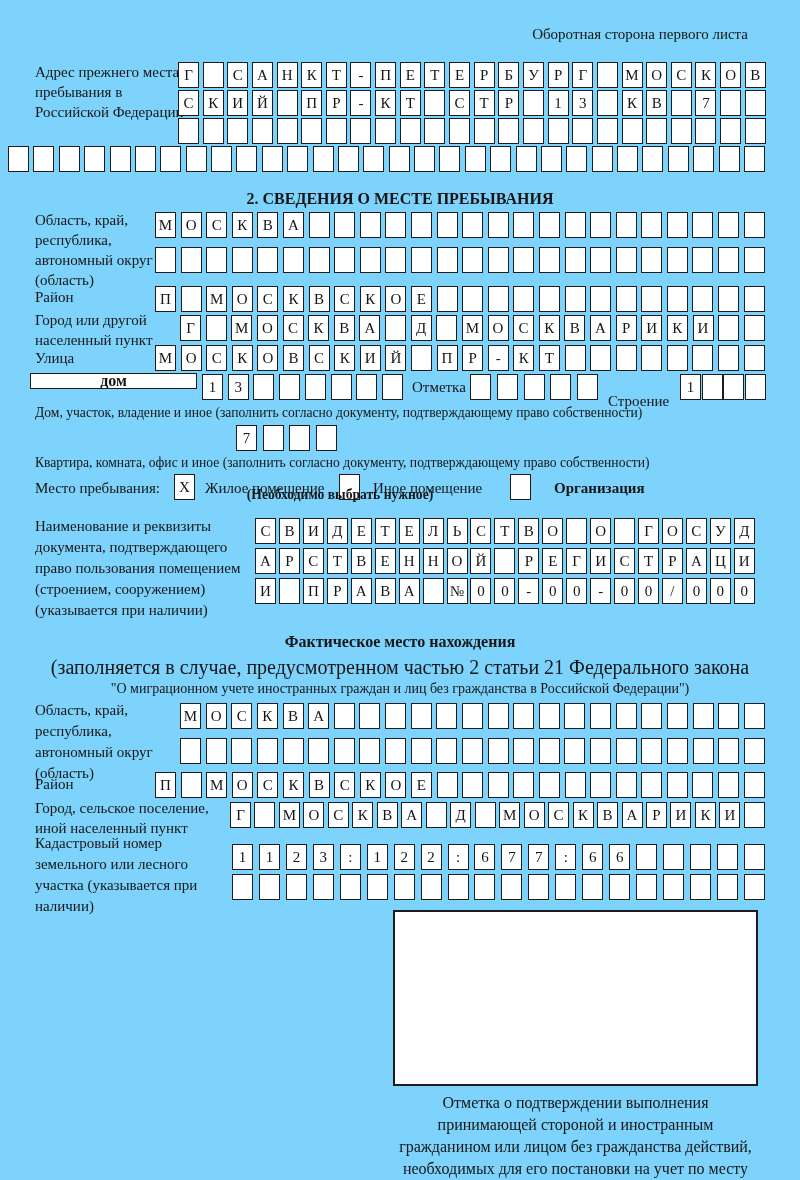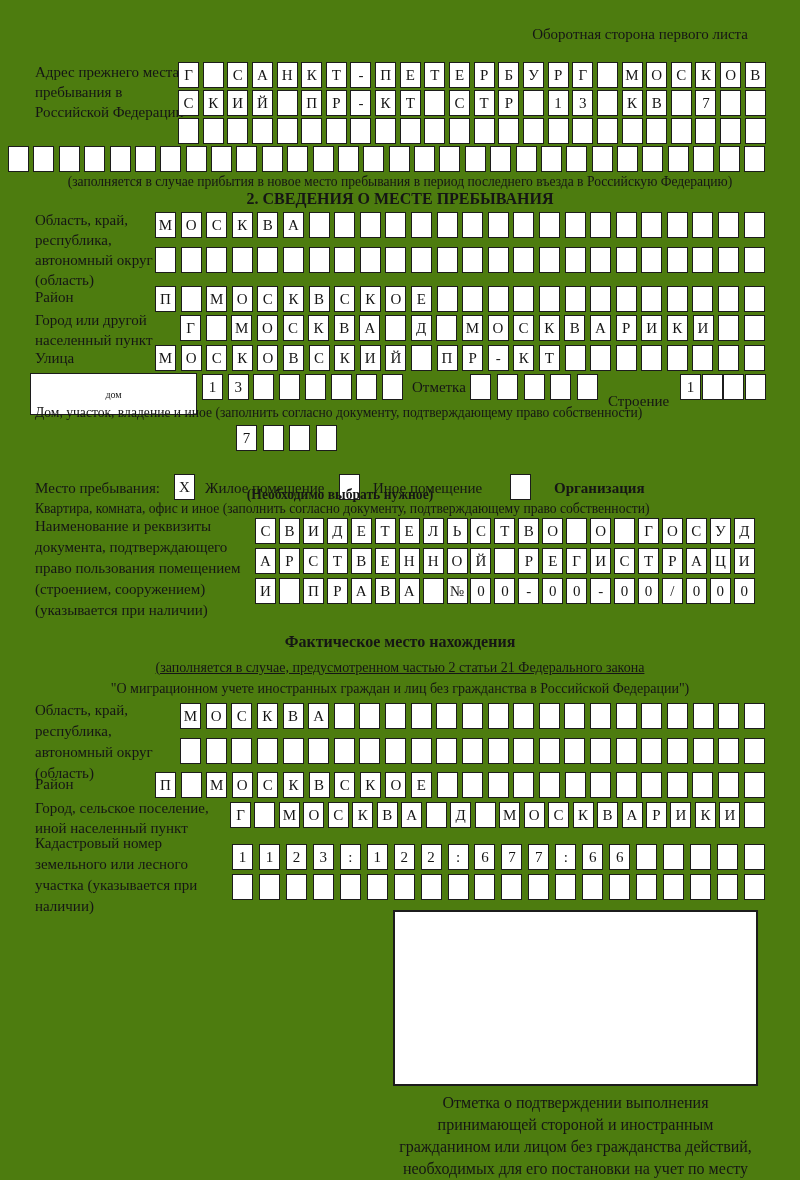--- a/index.html
+++ b/index.html
@@ -2,36 +2,36 @@
 <html><head>
 <meta charset="utf-8">
 <style>
   * { margin:0; padding:0; box-sizing:border-box; }
   html,body { background:#ffffff; }
   body {
     width:800px; height:1180px;
     font-family:"Liberation Serif","DejaVu Serif",serif;
     color:#151515;
   }
-  .page { position:relative; width:800px; height:1180px; background:#4d7c0f; overflow:hidden; }
+  .page { position:relative; width:800px; height:1180px; background:#7dd3fc; overflow:hidden; }
   .abs { position:absolute; }
   .lbl { font-size:15px; line-height:20px; }
   .note { font-size:13.6px; line-height:17px; }
   .title { font-size:16px; font-weight:bold; text-align:center; width:100%; }
   .center { text-align:center; }
   .cells { display:flex; justify-content:space-between; }
   .cell {
     flex:0 0 21px; width:21px; height:26px;
     border:1.6px solid #1c1c1c;
     display:flex; align-items:center; justify-content:center;
     font-size:15px; line-height:1; background:#fff;
   }
   .widebox {
-    border:1.8px solid #1c1c1c; height:42px; background:#fff;
-    display:flex; align-items:center; justify-content:center; font-size:10px;
+    border:1.8px solid #1c1c1c; height:16px; background:#fff;
+    display:flex; align-items:center; justify-content:center; font-size:16px;font-weight:bold;
   }
   .stampbox { border:2px solid #1c1c1c; background:#fff; }
 </style>
 </head>
 <body>
 
 <div class="page">
 
   <div class="abs lbl" style="top:24px; right:52px;">Оборотная сторона первого листа</div>
 
@@ -139,21 +139,20 @@
       <span class="cell"></span>
       <span class="cell"></span>
       <span class="cell"></span>
       <span class="cell"></span>
       <span class="cell"></span>
       <span class="cell"></span>
       <span class="cell"></span>
       <span class="cell"></span>
       <span class="cell"></span>
     </div>
-  <div class="abs note center" style="left:0; top:173px; width:100%;">(заполняется в случае прибытия в новое место пребывания в период последнего въезда в Российскую Федерацию)</div>
 
   <div class="abs title" style="left:0; top:190px;">2. СВЕДЕНИЯ О МЕСТЕ ПРЕБЫВАНИЯ</div>
 
   <div class="abs lbl" style="left:35px; top:210px; width:128px;">Область, край, республика, автономный округ (область)</div>
   <div class="abs cells" style="left:155px; top:212px; width:610px;">
       <span class="cell">М</span>
       <span class="cell">О</span>
       <span class="cell">С</span>
       <span class="cell">К</span>
       <span class="cell">В</span>
@@ -314,21 +313,21 @@
       <span class="cell"></span>
     </div>
   <div class="abs note" style="left:35px; top:404px; width:740px;">Дом, участок, владение и иное (заполнить согласно документу, подтверждающему право собственности)</div>
 
   <div class="abs cells" style="left:236px; top:425px; width:101px;">
       <span class="cell">7</span>
       <span class="cell"></span>
       <span class="cell"></span>
       <span class="cell"></span>
     </div>
-  <div class="abs note" style="left:35px; top:454px; width:740px;margin-top:46px;">Квартира, комната, офис и иное (заполнить согласно документу, подтверждающему право собственности)</div>
+  <div class="abs note" style="left:35px; top:454px; width:740px;">Квартира, комната, офис и иное (заполнить согласно документу, подтверждающему право собственности)</div>
 
   <div class="abs lbl" style="left:35px; top:478px;">Место пребывания:</div>
   <span class="cell abs" style="left:174px; top:474px;">X</span>
   <div class="abs lbl" style="left:205px; top:478px;">Жилое помещение</div>
   <span class="cell abs" style="left:339px; top:474px;"></span>
   <div class="abs lbl" style="left:373px; top:478px;">Иное помещение</div>
   <span class="cell abs" style="left:510px; top:474px;"></span>
   <div class="abs lbl" style="left:554px; top:478px;font-weight:bold;">Организация</div>
   <div class="abs note center" style="left:140px; top:486px; width:400px;font-weight:bold;">(Необходимо выбрать нужное)</div>
 
@@ -397,21 +396,21 @@
       <span class="cell">-</span>
       <span class="cell">0</span>
       <span class="cell">0</span>
       <span class="cell">/</span>
       <span class="cell">0</span>
       <span class="cell">0</span>
       <span class="cell">0</span>
     </div>
 
   <div class="abs title" style="left:0; top:633px;">Фактическое место нахождения</div>
-  <div class="abs note center" style="left:0; top:659px; width:100%; font-size:14px;text-decoration:underline;">(заполняется в случае, предусмотренном частью 2 статьи 21 Федерального закона</div>
+  <div class="abs note center" style="left:0; top:659px; width:100%; font-size:20px;">(заполняется в случае, предусмотренном частью 2 статьи 21 Федерального закона</div>
   <div class="abs note center" style="left:0; top:680px; width:100%; font-size:14px;">"О миграционном учете иностранных граждан и лиц без гражданства в Российской Федерации")</div>
 
   <div class="abs lbl" style="left:35px; top:700px; width:150px; line-height:21px;">Область, край, республика, автономный округ (область)</div>
   <div class="abs cells" style="left:180px; top:703px; width:585px;">
       <span class="cell">М</span>
       <span class="cell">О</span>
       <span class="cell">С</span>
       <span class="cell">К</span>
       <span class="cell">В</span>
       <span class="cell">А</span>

